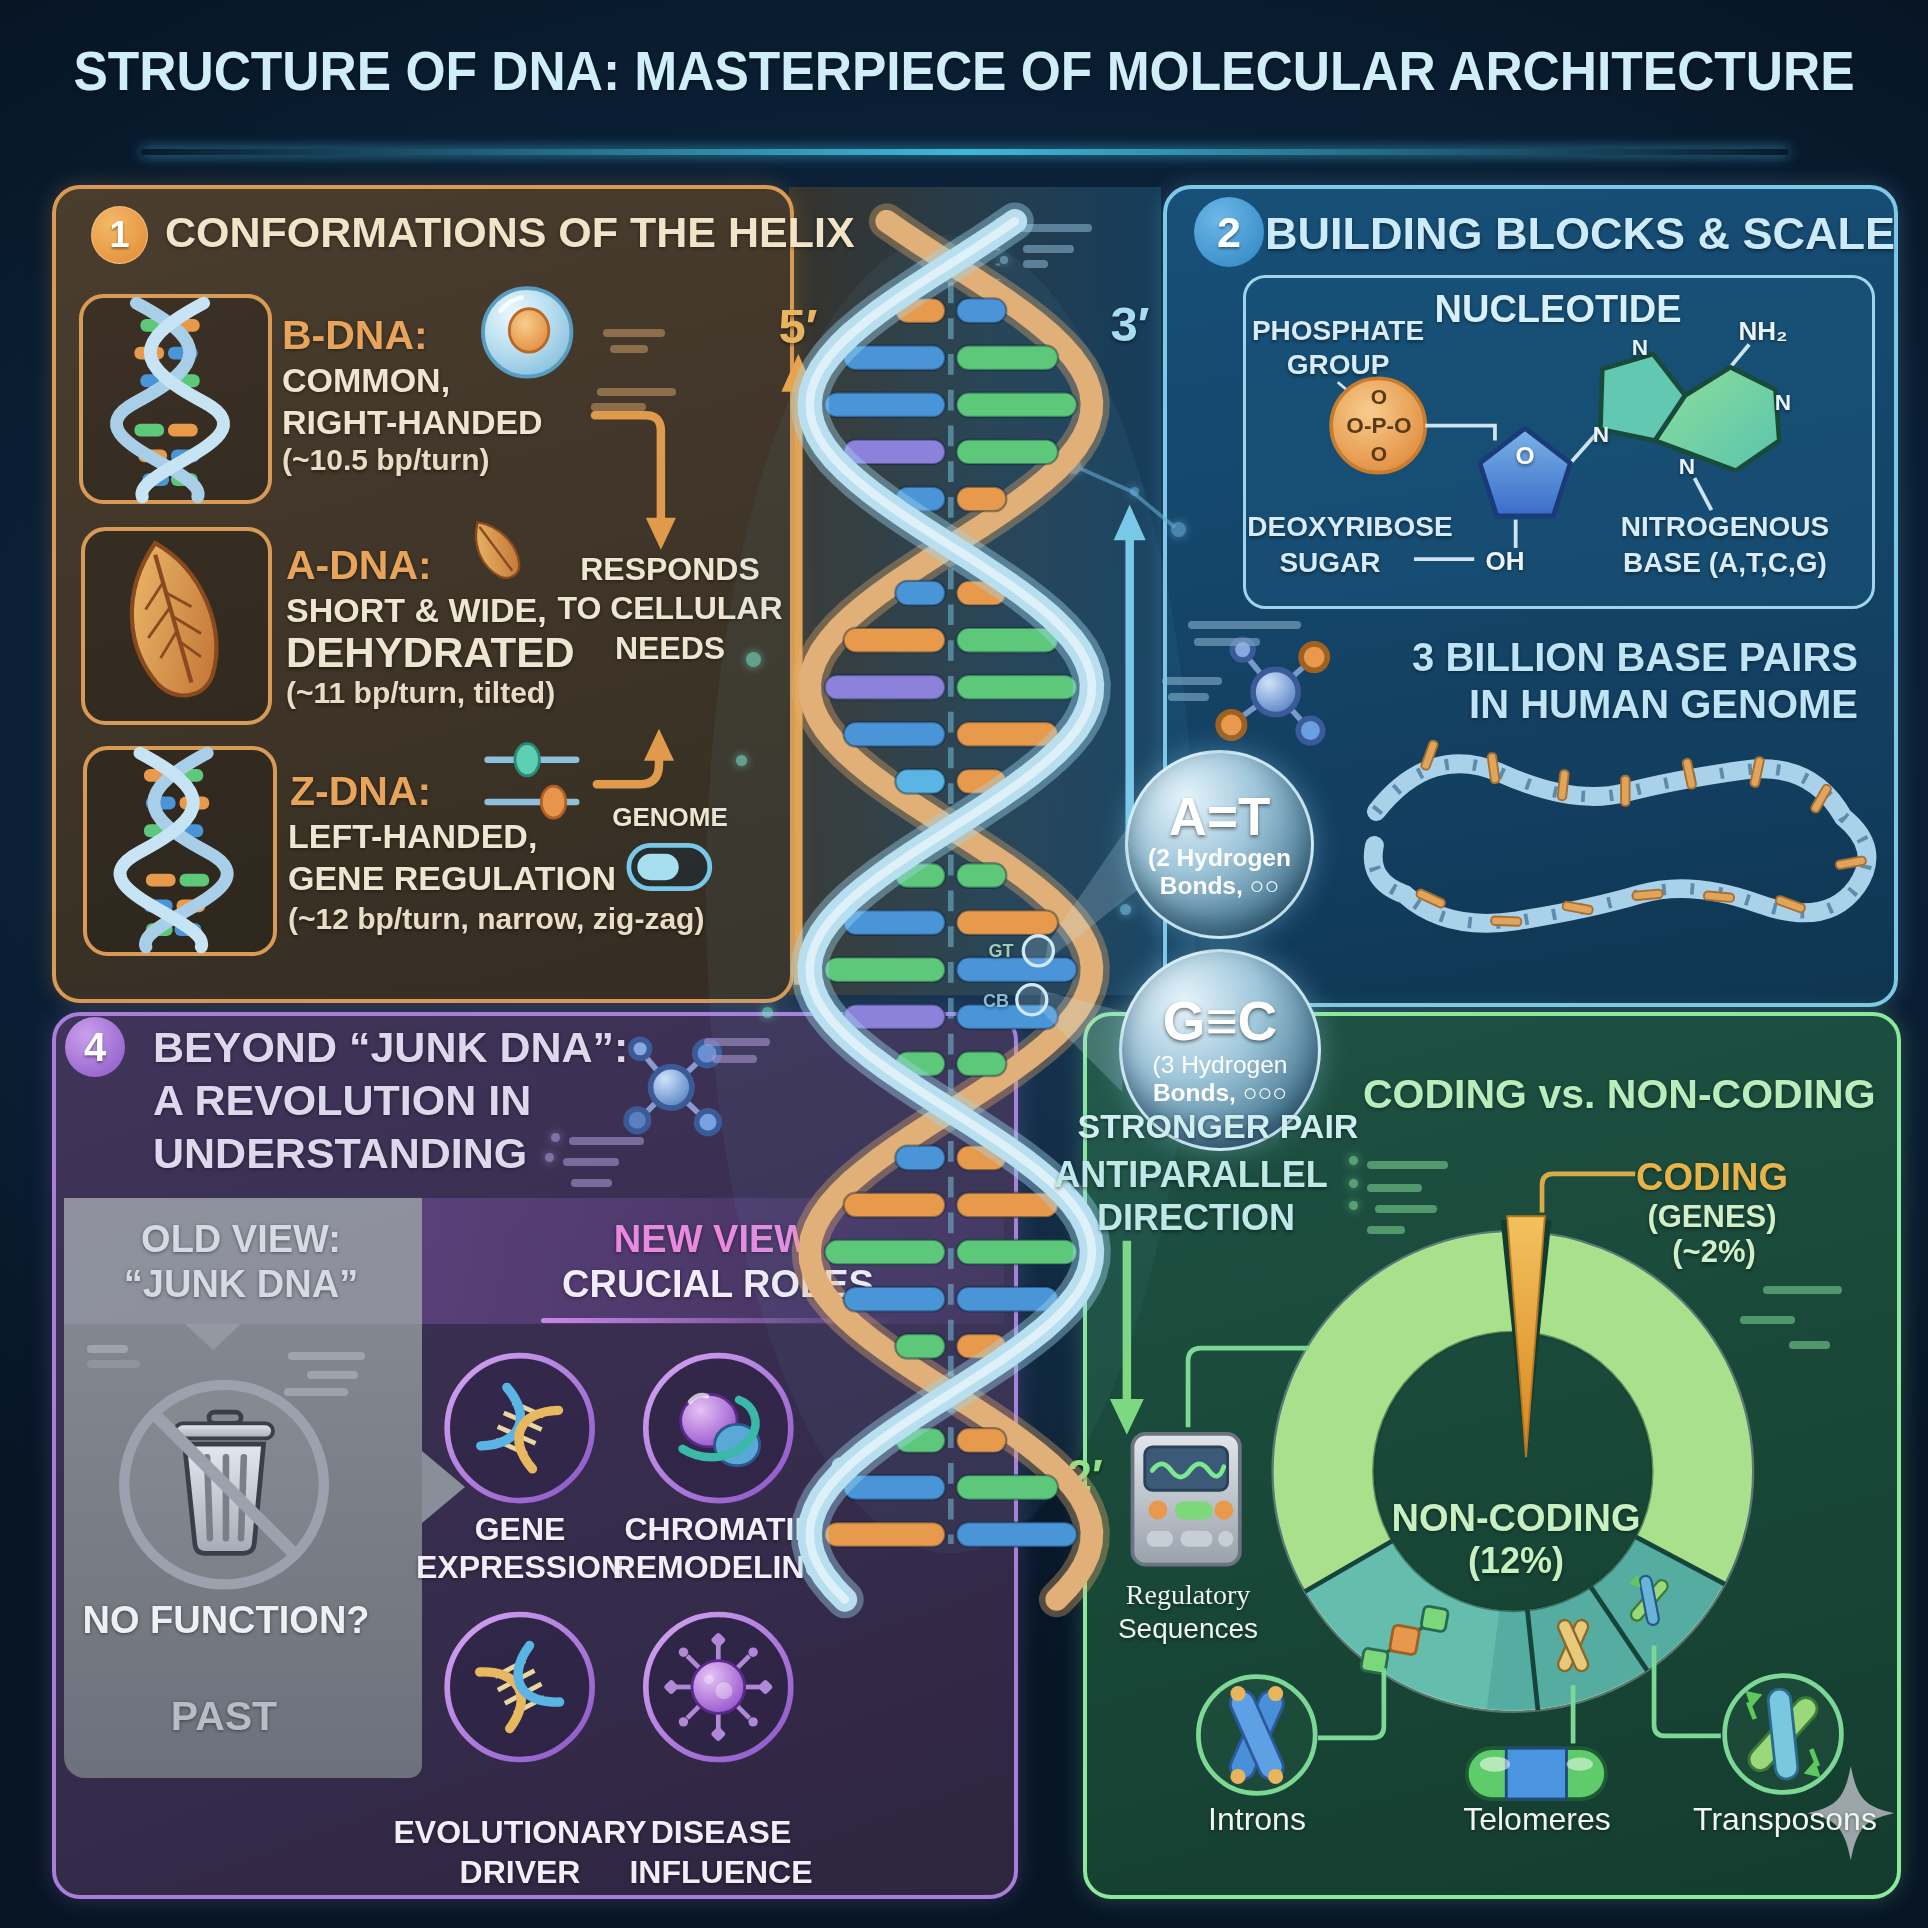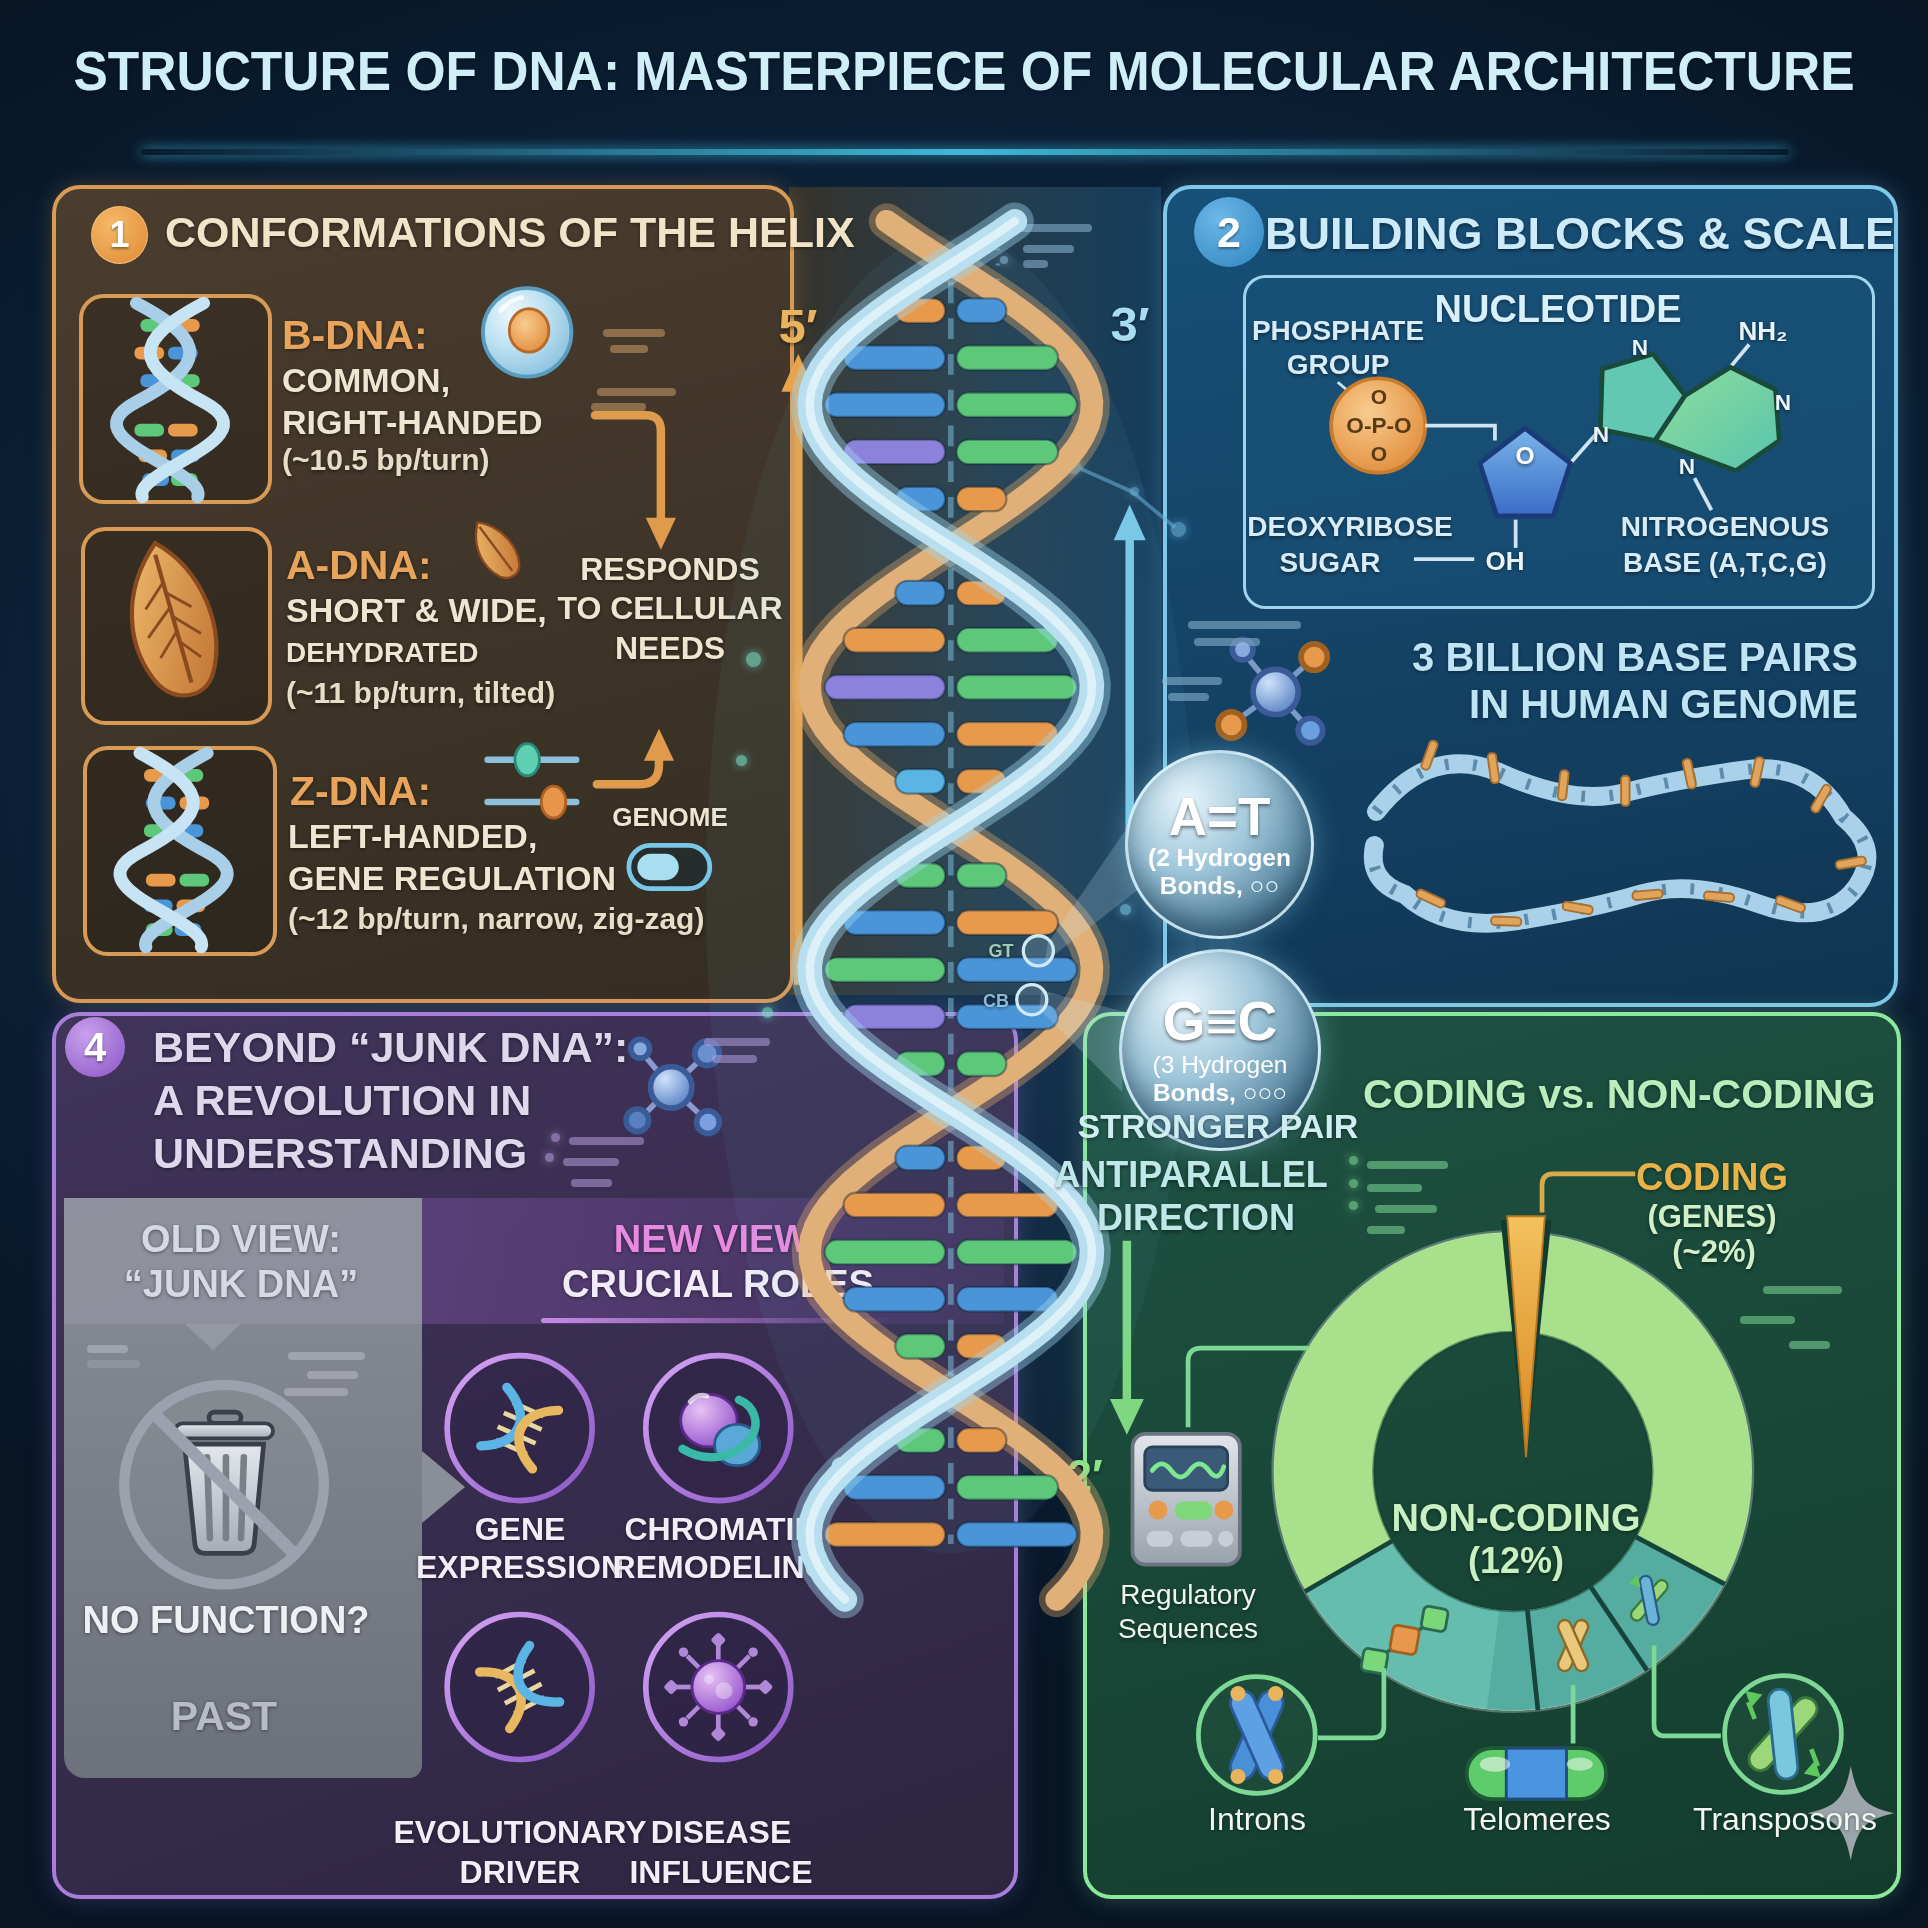--- a/index.html
+++ b/index.html
@@ -480,21 +480,21 @@
   <div class="thumb" style="left:81px;top:527px;width:183px;height:190px;"></div>
   <div class="thumb" style="left:83px;top:746px;width:186px;height:202px;"></div>
 
   <div class="tl" style="left:282px;top:335px;font-size:41px;color:#e8a45a;">B-DNA:</div>
   <div class="tl" style="left:282px;top:380px;font-size:34px;color:#efe6d2;">COMMON,</div>
   <div class="tl" style="left:282px;top:422px;font-size:34px;color:#efe6d2;">RIGHT-HANDED</div>
   <div class="tl" style="left:282px;top:460px;font-size:30px;color:#e8ddc6;">(~10.5 bp/turn)</div>
 
   <div class="tl" style="left:286px;top:565px;font-size:41px;color:#e8a45a;">A-DNA:</div>
   <div class="tl" style="left:286px;top:610px;font-size:34px;color:#efe6d2;">SHORT &amp; WIDE,</div>
-  <div class="tl" style="left:286px;top:653px;font-size:28px;color:#efe6d2;">DEHYDRATED</div>
+  <div class="tl" style="left:286px;top:653px;font-size:42px;color:#efe6d2;">DEHYDRATED</div>
   <div class="tl" style="left:286px;top:693px;font-size:30px;color:#e8ddc6;">(~11 bp/turn, tilted)</div>
 
   <div class="tl" style="left:290px;top:791px;font-size:41px;color:#e8a45a;">Z-DNA:</div>
   <div class="tl" style="left:288px;top:836px;font-size:34px;color:#efe6d2;">LEFT-HANDED,</div>
   <div class="tl" style="left:288px;top:878px;font-size:34px;color:#efe6d2;">GENE REGULATION</div>
   <div class="tl" style="left:288px;top:919px;font-size:30px;color:#e8ddc6;">(~12 bp/turn, narrow, zig-zag)</div>
 
   <div class="t" style="left:670px;top:569px;font-size:32px;color:#efe6d2;">RESPONDS</div>
   <div class="t" style="left:670px;top:608px;font-size:32px;color:#efe6d2;">TO CELLULAR</div>
   <div class="t" style="left:670px;top:648px;font-size:32px;color:#efe6d2;">NEEDS</div>
@@ -542,21 +542,21 @@
   <div class="t" style="left:1725px;top:563px;font-size:28px;color:#d8ecf8;">BASE (A,T,C,G)</div>
   <div class="tr" style="left:1858px;top:657px;font-size:40px;color:#bfe4f4;">3 BILLION BASE PAIRS</div>
   <div class="tr" style="left:1858px;top:704px;font-size:40px;color:#bfe4f4;">IN HUMAN GENOME</div>
 
   <div class="tl" style="left:1363px;top:1094px;font-size:41px;color:#b9edbc;">CODING vs. NON-CODING</div>
   <div class="t" style="left:1712px;top:1177px;font-size:38px;color:#e8b44a;">CODING</div>
   <div class="t" style="left:1712px;top:1217px;font-size:31px;color:#d2f0c8;">(GENES)</div>
   <div class="t" style="left:1714px;top:1252px;font-size:31px;color:#d2f0c8;">(~2%)</div>
   <div class="t" style="left:1516px;top:1518px;font-size:38px;color:#c8f0c0;">NON-CODING</div>
   <div class="t" style="left:1516px;top:1561px;font-size:36px;color:#c8f0c0;">(12%)</div>
-  <div class="t" style="left:1188px;top:1595px;font-size:28px;color:#eef6ee;font-weight:normal;">Regulatory</div>
+  <div class="t" style="left:1188px;top:1595px;font-size:28px;color:#eef6ee;font-weight:normal;font-family:Liberation Serif, serif;">Regulatory</div>
   <div class="t" style="left:1188px;top:1629px;font-size:28px;color:#eef6ee;font-weight:normal;">Sequences</div>
   <div class="t" style="left:1257px;top:1819px;font-size:32px;color:#f0f6f0;font-weight:normal;">Introns</div>
   <div class="t" style="left:1537px;top:1819px;font-size:32px;color:#f0f6f0;font-weight:normal;">Telomeres</div>
   <div class="t" style="left:1785px;top:1819px;font-size:32px;color:#f0f6f0;font-weight:normal;">Transposons</div>
 
   <div class="tl" style="left:153px;top:1047px;font-size:43px;color:#ded8ec;">BEYOND “JUNK DNA”:</div>
   <div class="tl" style="left:153px;top:1100px;font-size:43px;color:#ded8ec;">A REVOLUTION IN</div>
   <div class="tl" style="left:153px;top:1153px;font-size:43px;color:#ded8ec;">UNDERSTANDING</div>
   <div class="t" style="left:241px;top:1239px;font-size:38px;color:#d6dae2;">OLD VIEW:</div>
   <div class="t" style="left:241px;top:1284px;font-size:38px;color:#d6dae2;">“JUNK DNA”</div>

